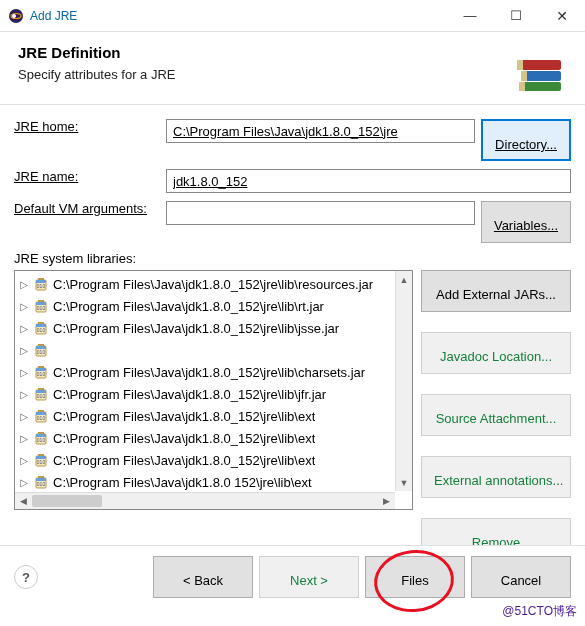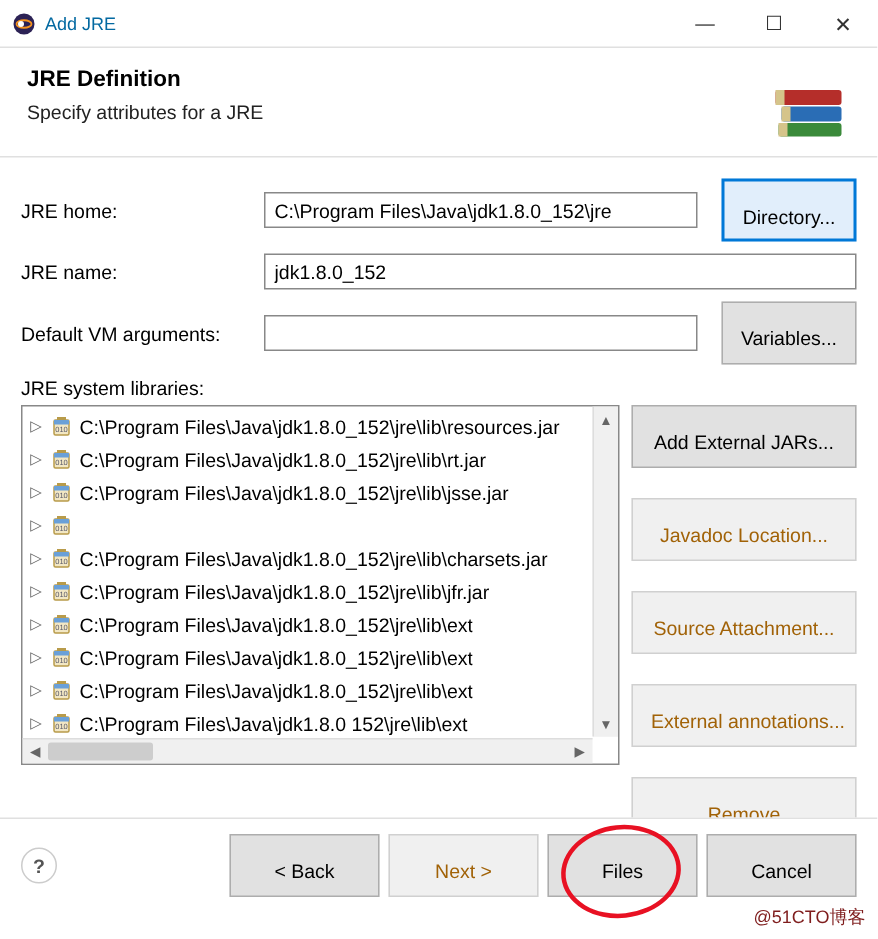--- a/index.html
+++ b/index.html
@@ -41,23 +41,24 @@
     }
     .header-text { flex: 1; }
     .header-title { font-size: 15px; font-weight: bold; margin-bottom: 6px; }
     .header-sub { font-size: 13px; color: #222; }
     .header-decor { width: 56px; height: 48px; }
     .content {
       padding: 14px 14px 8px 14px;
     }
     .form-row {
       display: flex;
-      align-items: center;
+      align-items: flex-start;
       margin-bottom: 8px;
-      gap: 16px;
+      gap: 6px;
+      text-decoration: underline;
     }
     .form-row label {
       width: 146px;
       font-size: 13px;
     }
     .form-row input[type="text"] {
       flex: 1;
       height: 24px;
       border: 1px solid #888;
       padding: 0 6px;
@@ -69,21 +70,21 @@
       padding: 16px 12px;
       border: 1px solid #adadad;
       background: #e1e1e1;
       font-size: 13px;
       font-family: inherit;
       cursor: pointer;
       white-space: nowrap;
     }
     .btn.highlight { border: 2px solid #0078d7; background: #e1eefb; }
     .btn:disabled, .btn.disabled {
-      color: #a16207;
+      color: #15803d;
       background: #f0f0f0;
       border-color: #d0d0d0;
     }
     .section-label {
       font-size: 13px;
       margin: 6px 0 4px 0;
     }
     .lib-area {
       display: flex;
       gap: 8px;
@@ -175,21 +176,21 @@
       width: 80px; height: 62px;
       border: 3px solid #e81123;
       border-radius: 50%;
       transform: rotate(-6deg);
       pointer-events: none;
     }
     .watermark {
       position: absolute;
       right: 8px; bottom: 6px;
       font-size: 12px;
-      color: #7f1d1d;
+      color: #4c1d95;
     }
   </style>
 </head>
 <body>
 
 <div class="titlebar">
   <svg class="titlebar-icon" viewBox="0 0 16 16">
     <circle cx="8" cy="8" r="7" fill="#2c2255"></circle>
     <ellipse cx="8" cy="8" rx="5" ry="2.5" fill="none" stroke="#f7941e" stroke-width="1.2"></ellipse>
     <circle cx="6" cy="8" r="2" fill="#fff"></circle>

